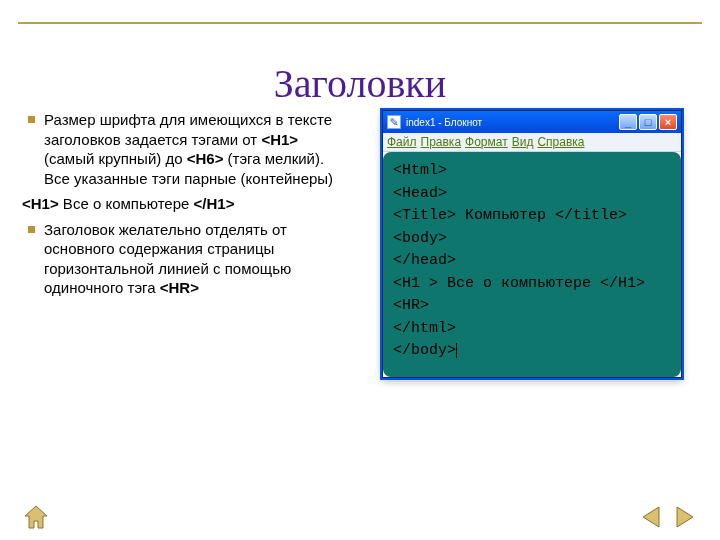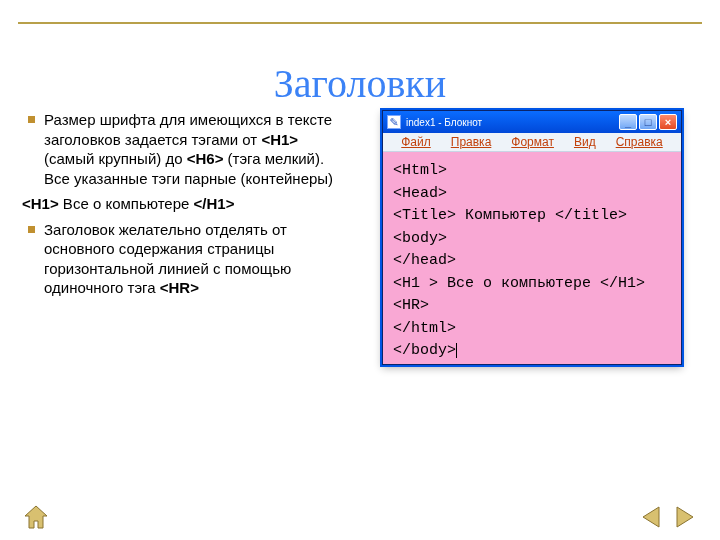--- a/index.html
+++ b/index.html
@@ -14,21 +14,21 @@
     position: absolute;
     top: 22px; left: 18px; right: 18px;
     border-top: 2px solid #b8a04a;
   }
   .title {
     position: absolute;
     top: 60px; left: 0; right: 0;
     text-align: center;
     font-family: "Times New Roman", serif;
     font-size: 40px;
-    color: #3b82f6;
+    color: #4c1d95;
   }
   .content {
     position: absolute;
     top: 110px; left: 22px; right: 22px; bottom: 60px;
     display: flex;
     gap: 14px;
   }
   .left {
     flex: 0 0 330px;
     font-size: 15px;
@@ -89,35 +89,35 @@
     border-radius: 2px;
     display:flex; align-items:center; justify-content:center;
     color:#1a3a8a; font-weight:bold; font-size:11px;
     cursor: default;
   }
   .np-btn.close { background: linear-gradient(#ff8a6b,#e34a23); color:#fff; }
   .np-menu {
     background: #eef3f9;
     border-bottom: 1px solid #c9d5e5;
     padding: 2px 4px;
-    display: flex; gap: 20px;
+    display: flex; gap: 4px;
     font-size: 12px;
-    color: #c2410c;
-    justify-content: center;
+    color: #4d7c0f;
   }
   .np-menu span { text-decoration: underline; text-decoration-thickness:1px; }
   .np-body {
-    background: #f9a8d4;
-    padding: 8px 10px 1px 10px;
+    background: #0f766e;
+    padding: 8px 10px 14px 10px;
     font-family: "Courier New", monospace;
     font-size: 15px;
     line-height: 1.5;
     color: #000;
     min-height: 200px;
     position: relative;
+    border-radius: 8px;
   }
   .np-body .cursor {
     display:inline-block; width:1px; height:15px; background:#000;
     vertical-align: middle;
   }
   .nav {
     position: absolute;
     bottom: 8px; left: 20px; right: 20px;
     display: flex;
     align-items: center;

